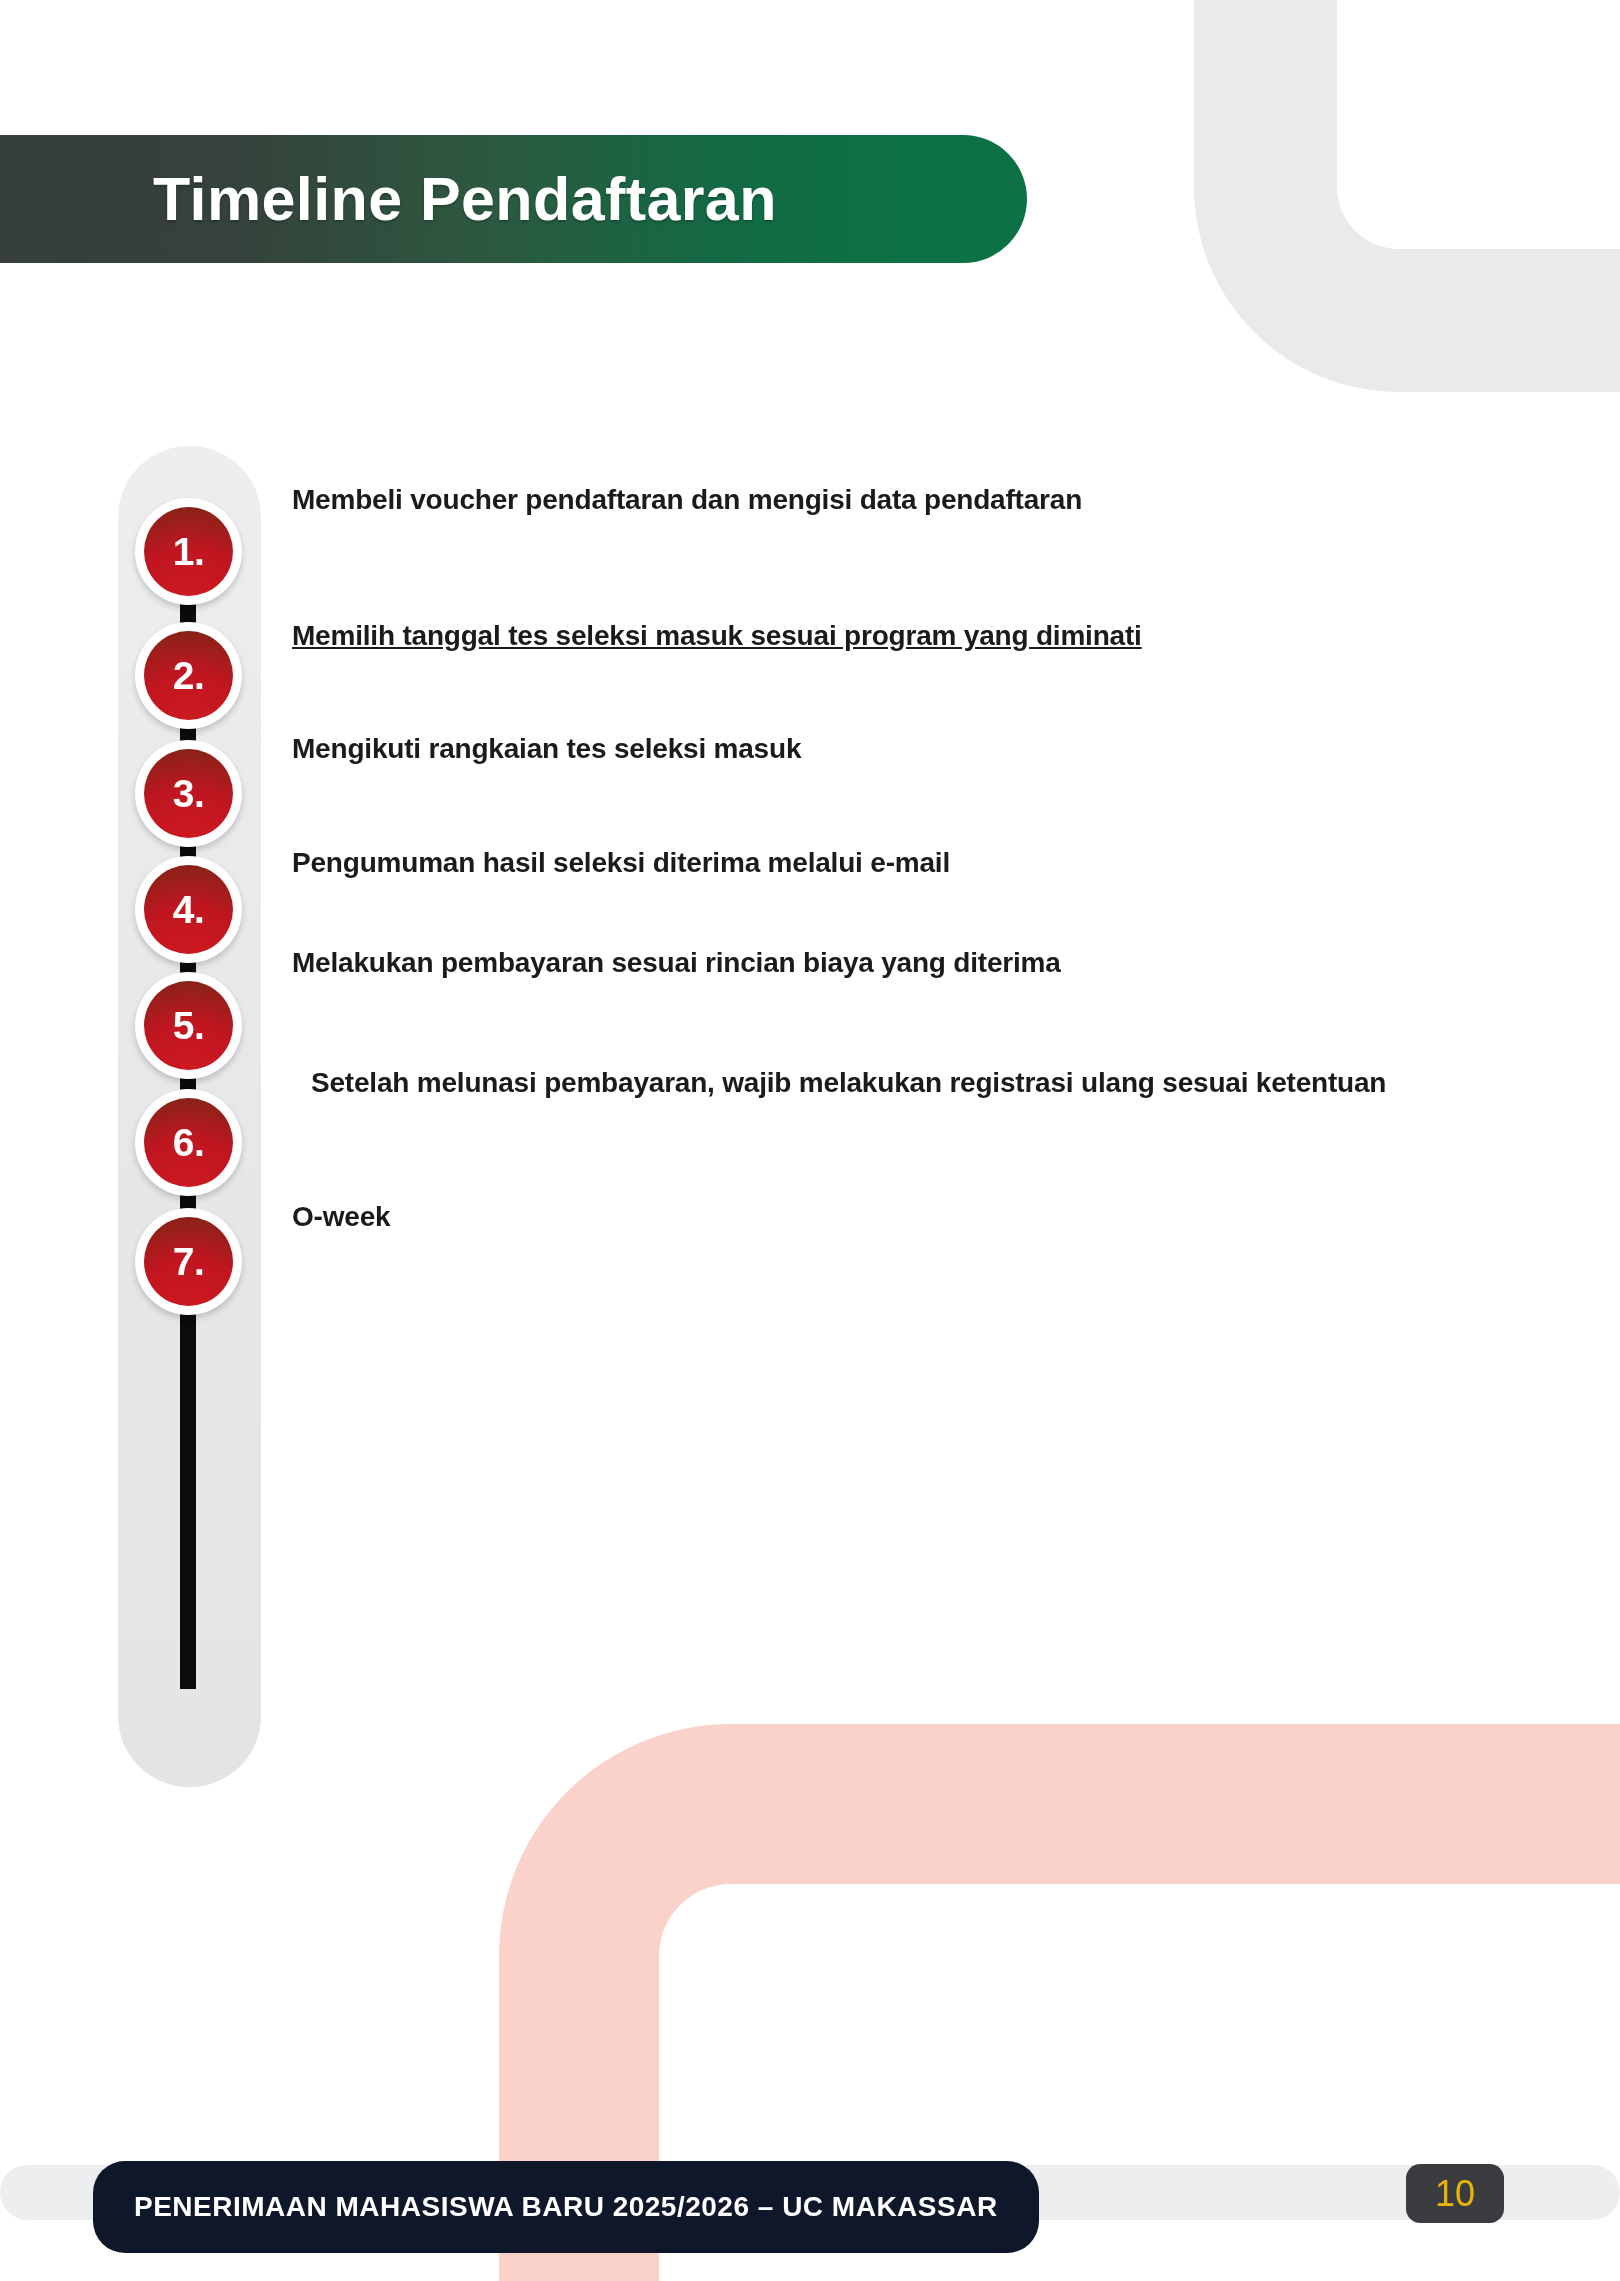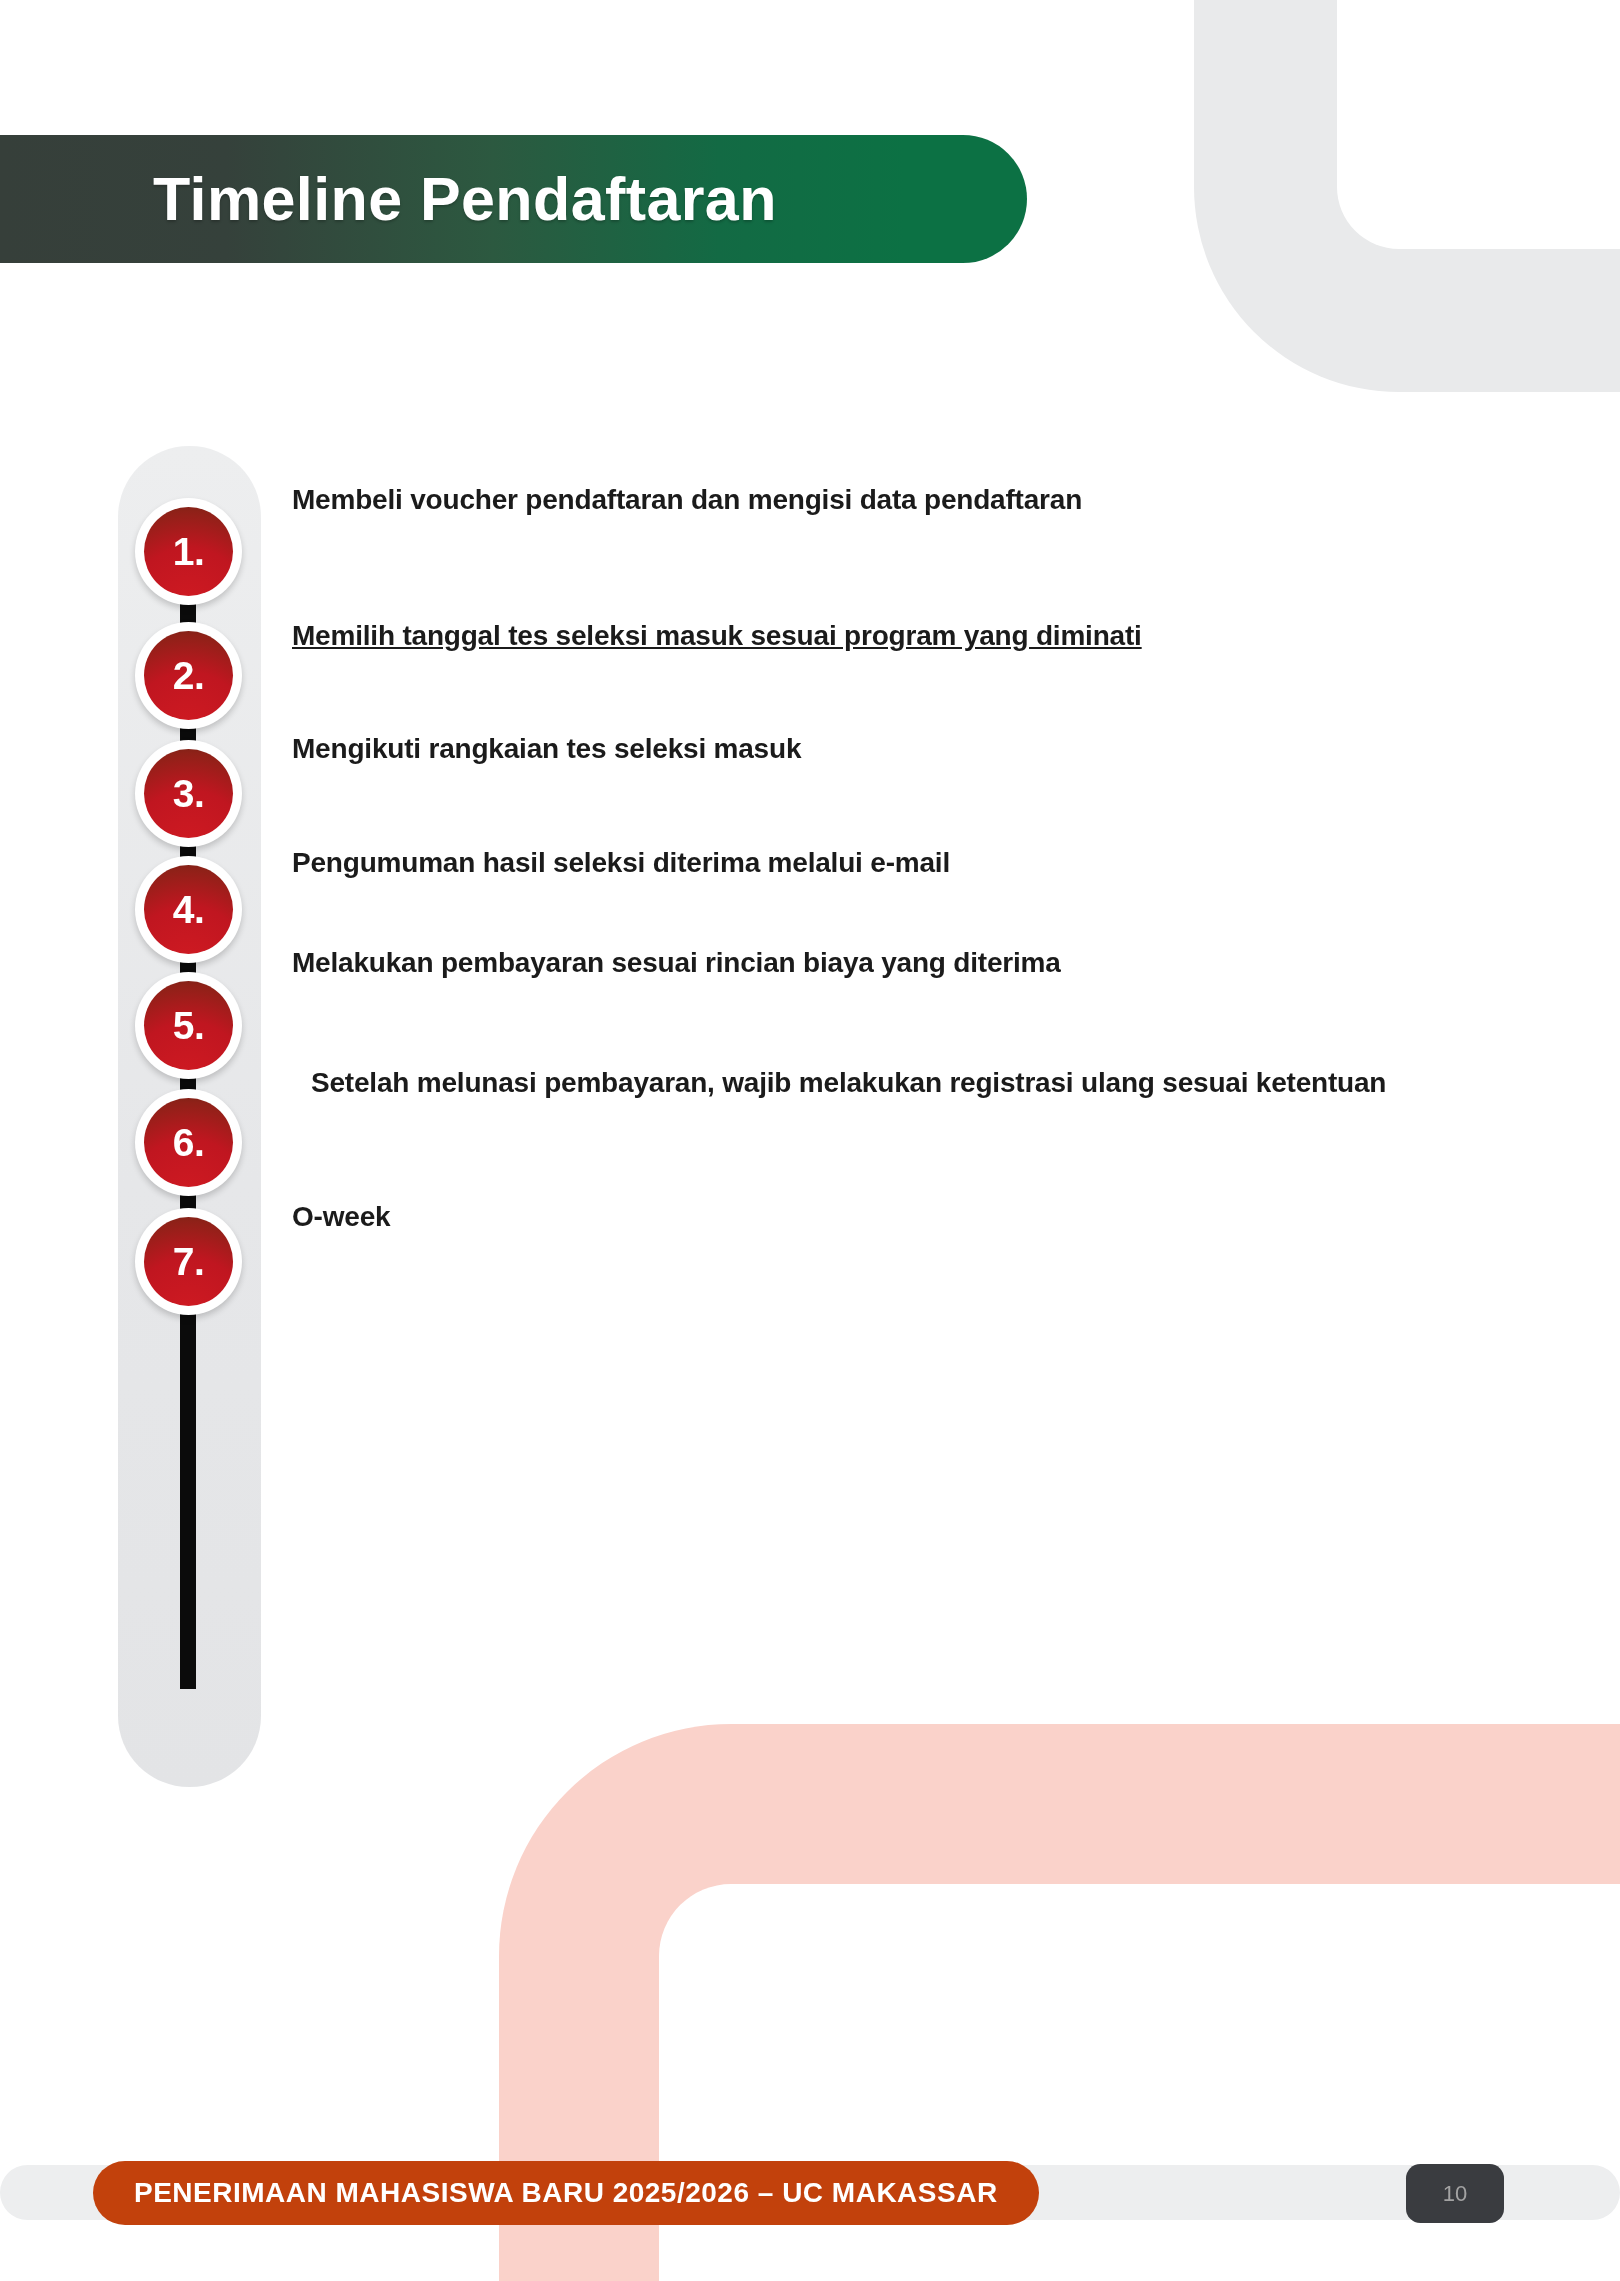--- a/index.html
+++ b/index.html
@@ -180,22 +180,22 @@
     background: #EDEEEF;
     border-radius: 28px;
     z-index: 4;
   }
 
   .footer-pill {
     position: absolute;
     left: 93px;
     top: 2161px;
     height: 64px;
-    padding: 0 41px;
-    background: #c2410c;
+    padding: 14px 41px;
+    background: #0f172a;
     border-radius: 32px;
     display: flex;
     align-items: center;
     z-index: 5;
   }
 
   .footer-pill-text {
     color: #ffffff;
     font-size: 28px;
     font-weight: bold;
@@ -212,22 +212,22 @@
     height: 59px;
     background: #3A3C40;
     border-radius: 14.3px;
     display: flex;
     align-items: center;
     justify-content: center;
     z-index: 5;
   }
 
   .page-badge-text {
-    color: #a3a3a3;
-    font-size: 22px;
+    color: #eab308;
+    font-size: 36px;
     font-weight: normal;
     font-family: "Liberation Sans", sans-serif;
   }
 </style>
 </head>
 <body>
 
 <div id="slide">
 
   <div class="deco-corner-tr"></div>

